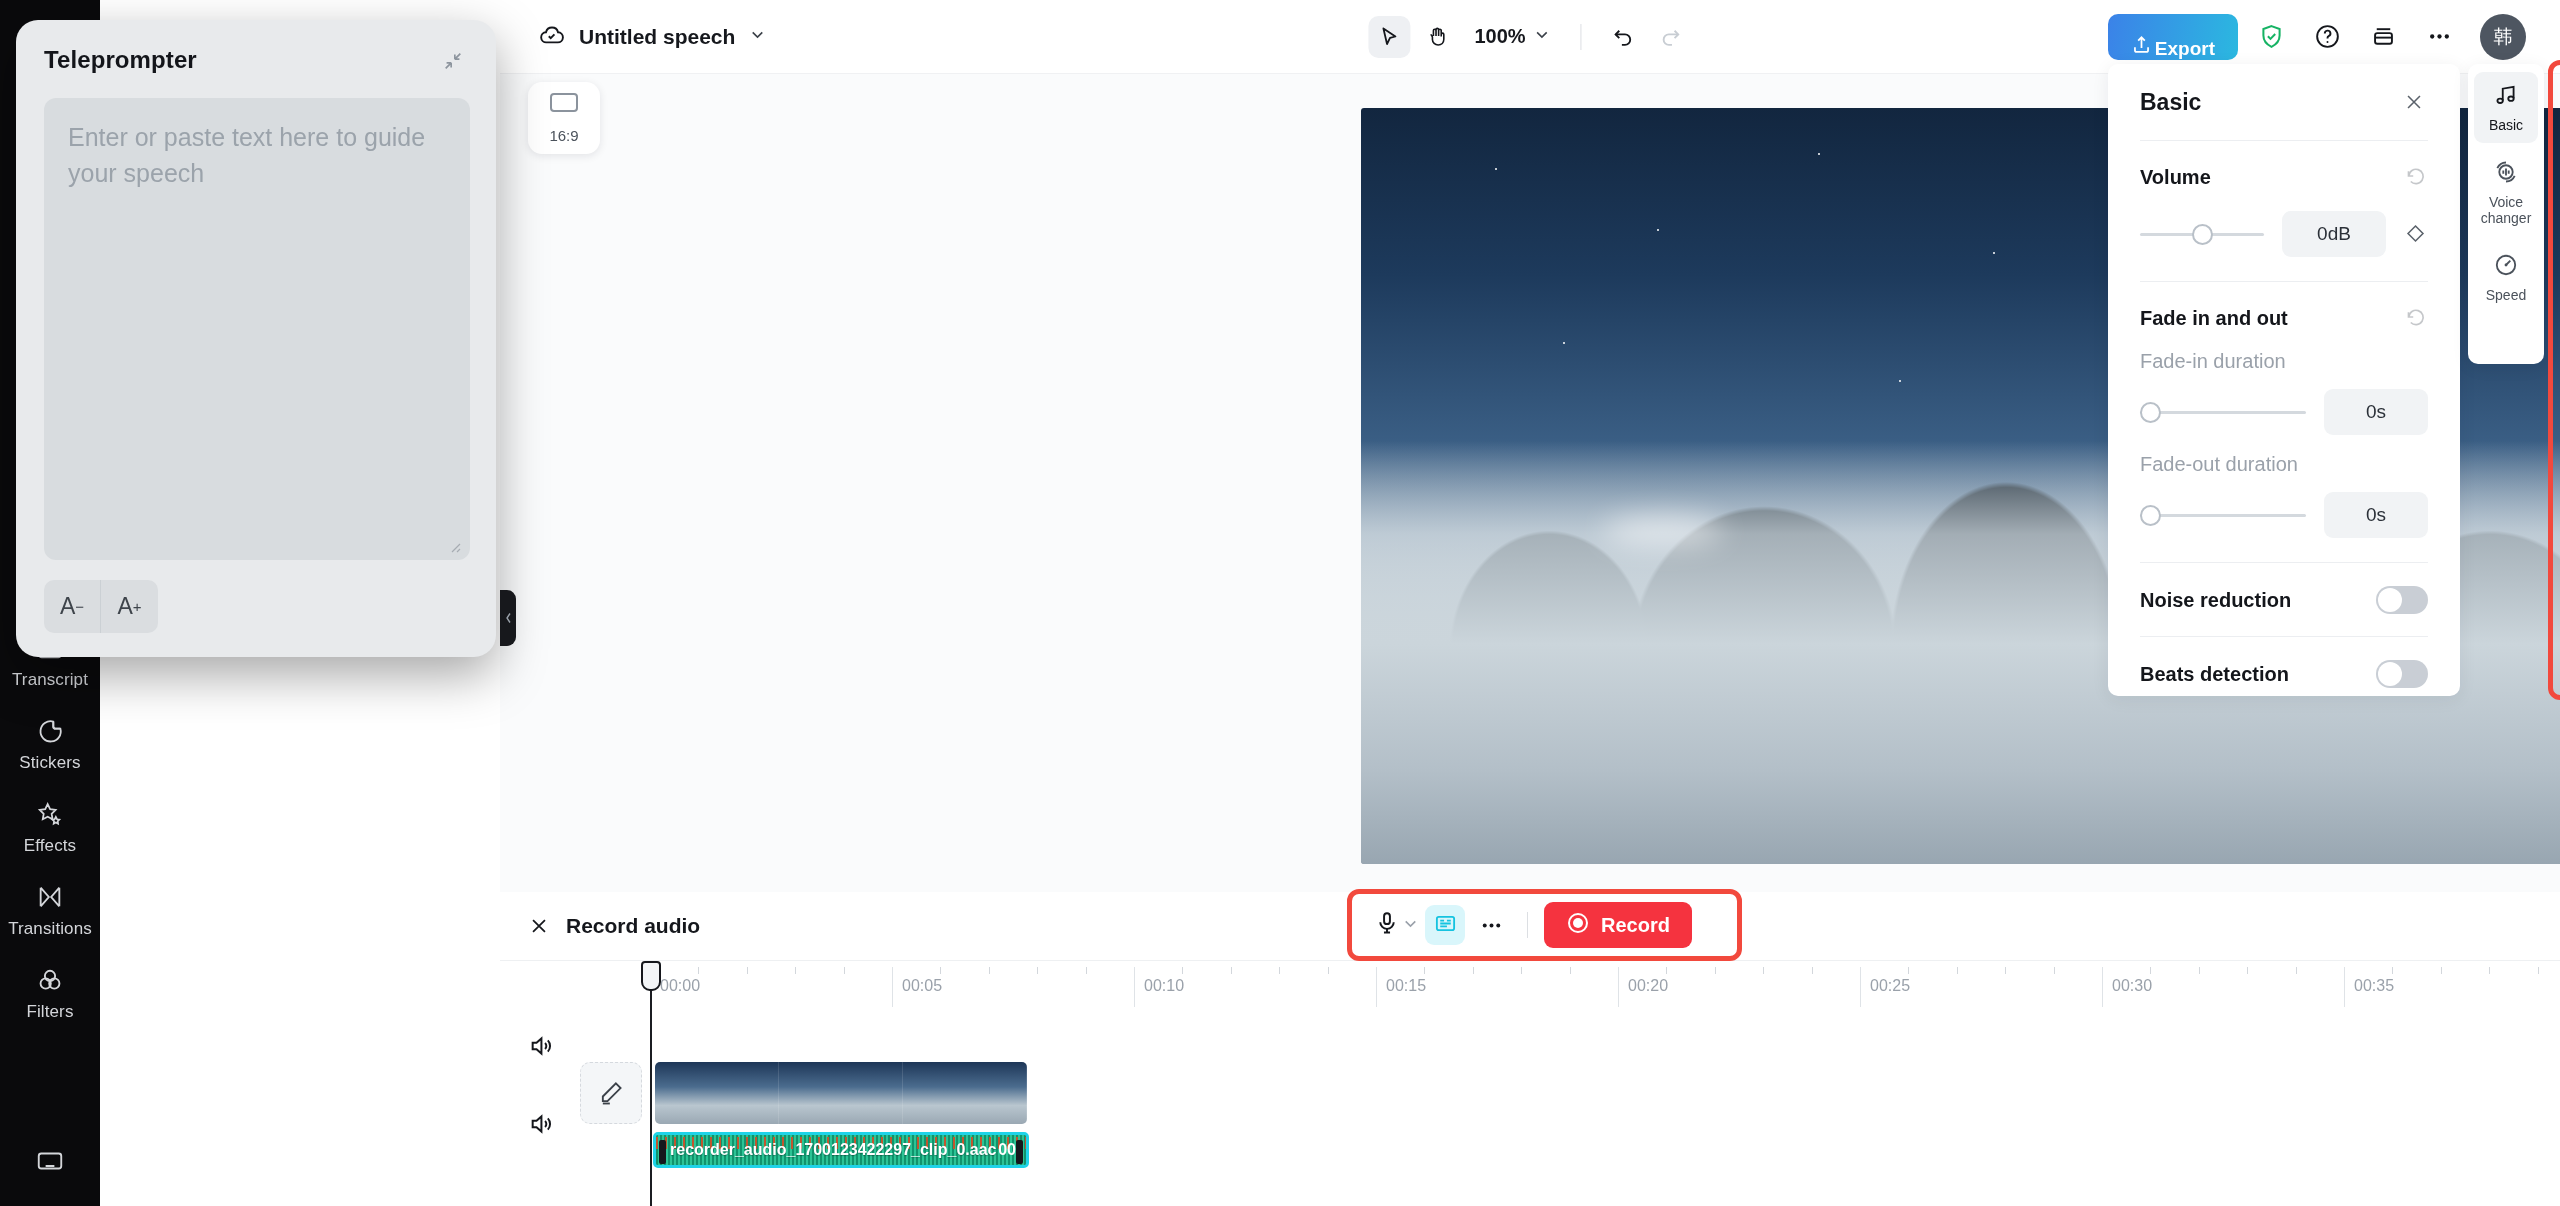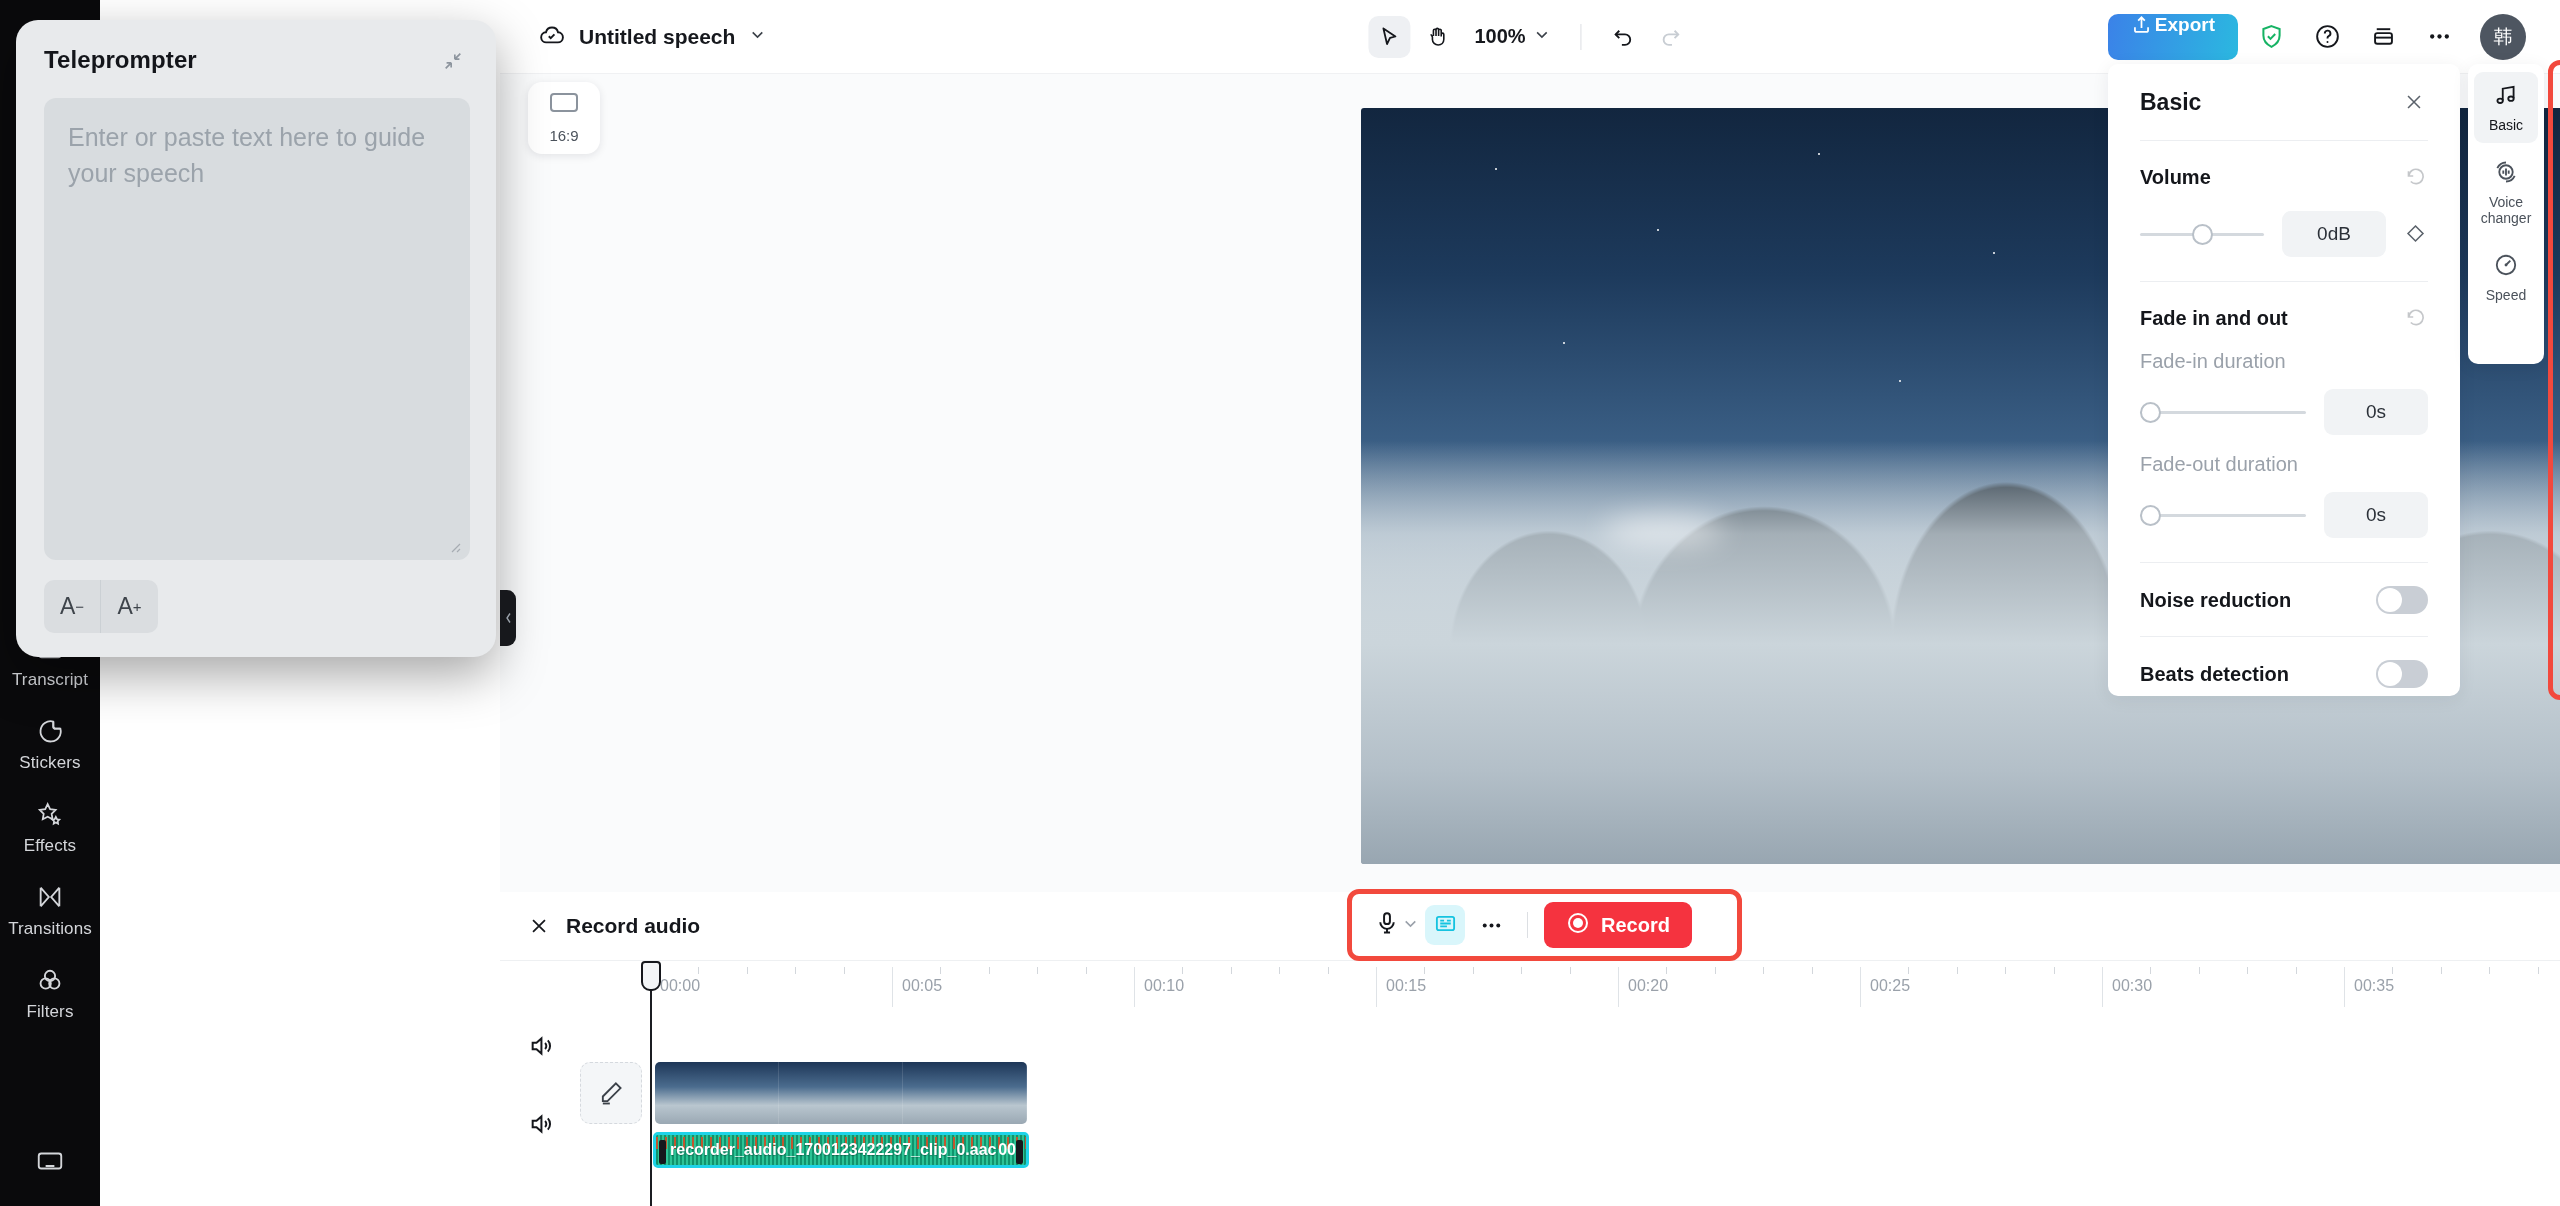--- a/index.html
+++ b/index.html
@@ -77,21 +77,21 @@
   .tool-btn {
     width: 42px; height: 42px; border-radius: 10px;
     display: flex; align-items: center; justify-content: center; cursor: pointer; background: transparent;
   }
   .tool-btn.active { background: #eef0f3; }
   .zoom-ctl { display: flex; align-items: center; gap: 8px; padding: 0 10px; cursor: pointer; }
   .zoom-val { font-size: 20px; font-weight: 700; color: #16181d; }
   .tb-div { width: 1px; height: 26px; background: #dcdfe3; margin: 0 14px; }
   .tb-right { position: absolute; right: 34px; display: flex; align-items: center; gap: 10px; }
   .export-btn {
-    display: flex; align-items: flex-start; gap: 3px;
+    display: flex; align-items: flex-end; gap: 3px;
     height: 46px; padding: 0 23px; border-radius: 10px;
     background: linear-gradient(100deg, #3b82e8 0%, #2bb8e0 100%);
     color: #fff; font-size: 19px; font-weight: 700; cursor: pointer; border: none;
   }
   .icon-btn { width: 46px; height: 46px; display: flex; align-items: center; justify-content: center; cursor: pointer; border-radius: 9px; }
   .avatar {
     width: 46px; height: 46px; border-radius: 50%; background: #4e5661;
     color: #fff; font-size: 19px; display: flex; align-items: center; justify-content: center;
     margin-left: 8px; cursor: pointer;
   }

